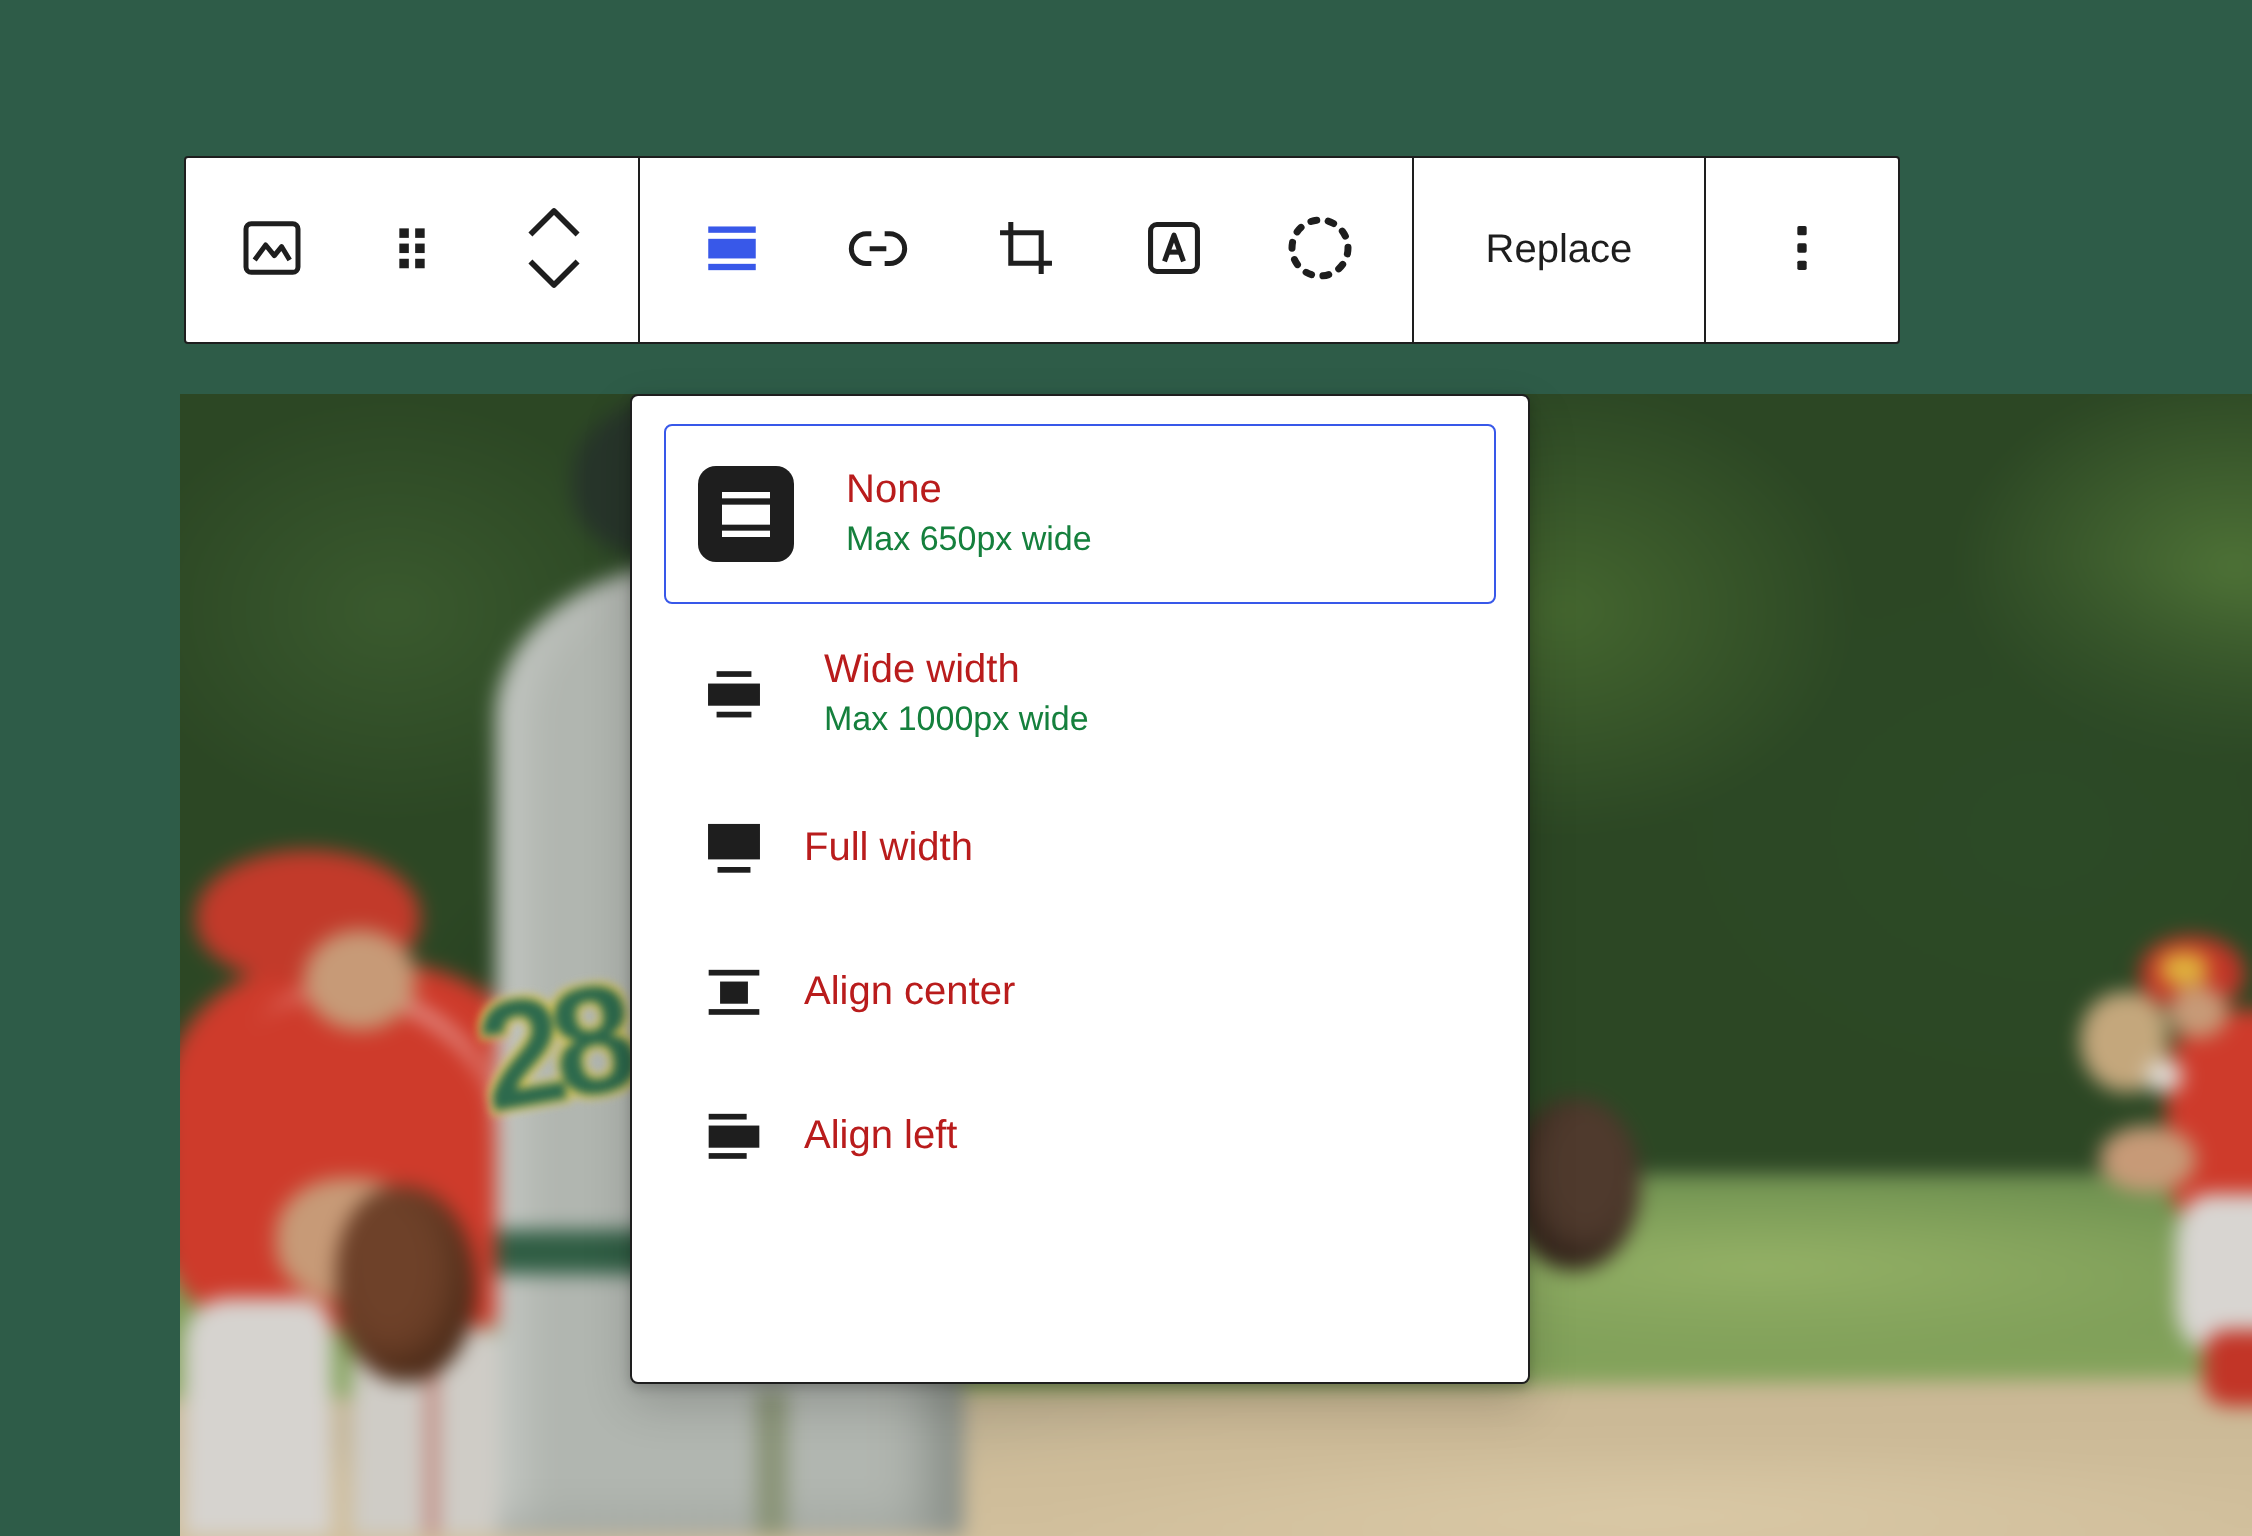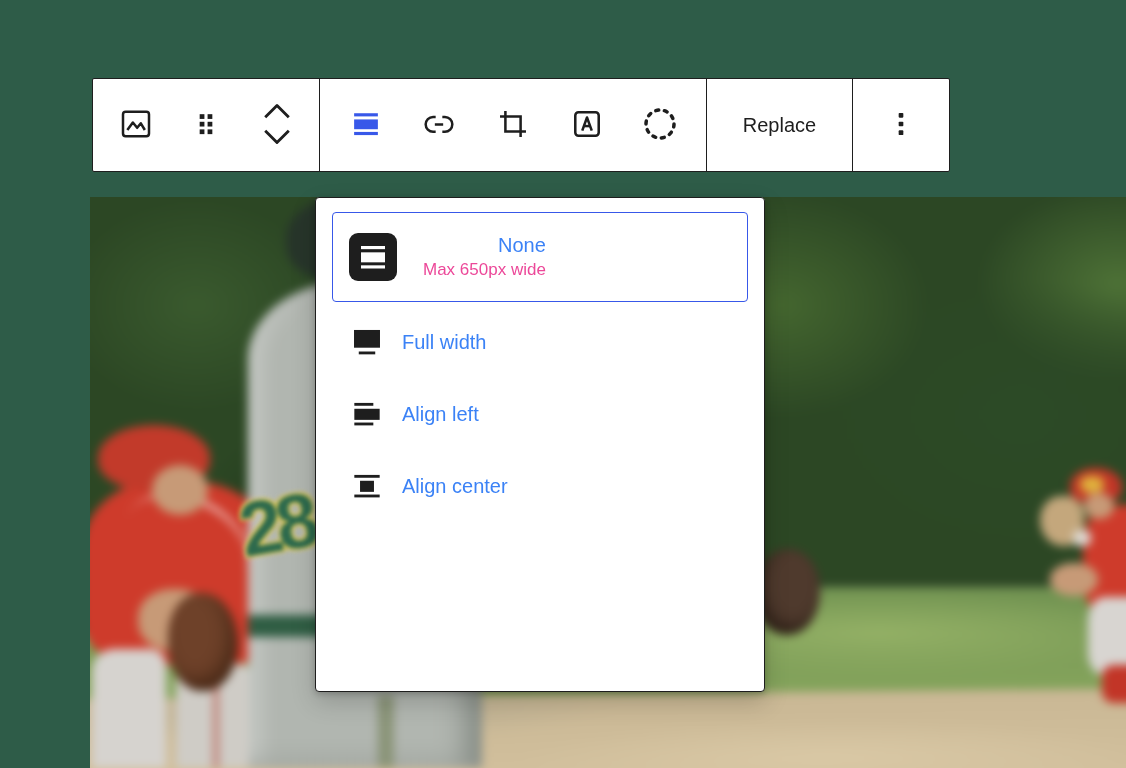--- a/index.html
+++ b/index.html
@@ -126,22 +126,22 @@
     border:1.5px solid #3858e9;height:90px;margin-bottom:4px;padding:0 16px;
   }
   .menu-item.row2{height:82px;}
   .menu-item.row1{height:72px;gap:16px;}
   .mi-icon-big{
     width:48px;height:48px;border-radius:9px;background:#1e1e1e;
     display:flex;align-items:center;justify-content:center;flex:none;
   }
   .mi-icon{width:38px;height:38px;display:flex;align-items:center;justify-content:center;flex:none;}
   .mi-text{display:flex;flex-direction:column;justify-content:center;}
-  .mi-label{font-size:20px;color:#3b82f6;line-height:1.35;text-align:right;}
-  .mi-desc{font-size:17px;color:#ec4899;line-height:1.35;}
+  .mi-label{font-size:20px;color:#b91c1c;line-height:1.35;}
+  .mi-desc{font-size:17px;color:#15803d;line-height:1.35;}
 </style>
 </head>
 <body>
 
 <div class="photo">
   <div class="photo-art">
     <div class="trees"></div>
     <div class="fence-line"></div>
     <div class="grass"></div>
     <div class="trees-left"></div>
@@ -284,53 +284,66 @@
         <rect x="4.8" y="9.2" width="14.4" height="6"></rect>
         <rect x="4.8" y="17" width="14.4" height="1.9"></rect>
       </svg>
     </span>
     <span class="mi-text">
       <span class="mi-label">None</span>
       <span class="mi-desc">Max 650px wide</span>
     </span>
   </div>
 
+  <div class="menu-item row2">
+    <span class="mi-icon">
+      <svg width="38" height="38" viewBox="0 0 24 24" fill="#1e1e1e">
+        <rect x="6.5" y="4.8" width="11" height="1.8"></rect>
+        <rect x="3.8" y="8.7" width="16.4" height="7"></rect>
+        <rect x="6.5" y="17.6" width="11" height="1.8"></rect>
+      </svg>
+    </span>
+    <span class="mi-text">
+      <span class="mi-label">Wide width</span>
+      <span class="mi-desc">Max 1000px wide</span>
+    </span>
+  </div>
 
   <div class="menu-item row1">
     <span class="mi-icon">
       <svg width="38" height="38" viewBox="0 0 24 24" fill="#1e1e1e">
         <rect x="3.8" y="4.4" width="16.4" height="11.2"></rect>
         <rect x="6.8" y="18" width="10.4" height="1.8"></rect>
       </svg>
     </span>
     <span class="mi-text">
       <span class="mi-label">Full width</span>
+    </span>
+  </div>
+
+  <div class="menu-item row1">
+    <span class="mi-icon">
+      <svg width="38" height="38" viewBox="0 0 24 24" fill="#1e1e1e">
+        <rect x="4" y="5" width="16" height="1.8"></rect>
+        <rect x="7.6" y="8.7" width="8.8" height="7"></rect>
+        <rect x="4" y="17.4" width="16" height="1.8"></rect>
+      </svg>
+    </span>
+    <span class="mi-text">
+      <span class="mi-label">Align center</span>
     </span>
   </div>
 
   <div class="menu-item row1">
     <span class="mi-icon">
       <svg width="38" height="38" viewBox="0 0 24 24" fill="#1e1e1e">
         <rect x="4" y="5" width="12" height="1.8"></rect>
         <rect x="4" y="8.7" width="16" height="7"></rect>
         <rect x="4" y="17.4" width="12" height="1.8"></rect>
       </svg>
     </span>
     <span class="mi-text">
       <span class="mi-label">Align left</span>
     </span>
   </div>
 
-  <div class="menu-item row1">
-    <span class="mi-icon">
-      <svg width="38" height="38" viewBox="0 0 24 24" fill="#1e1e1e">
-        <rect x="4" y="5" width="16" height="1.8"></rect>
-        <rect x="7.6" y="8.7" width="8.8" height="7"></rect>
-        <rect x="4" y="17.4" width="16" height="1.8"></rect>
-      </svg>
-    </span>
-    <span class="mi-text">
-      <span class="mi-label">Align center</span>
-    </span>
-  </div>
-
 
 </div>
 
 </body></html>

